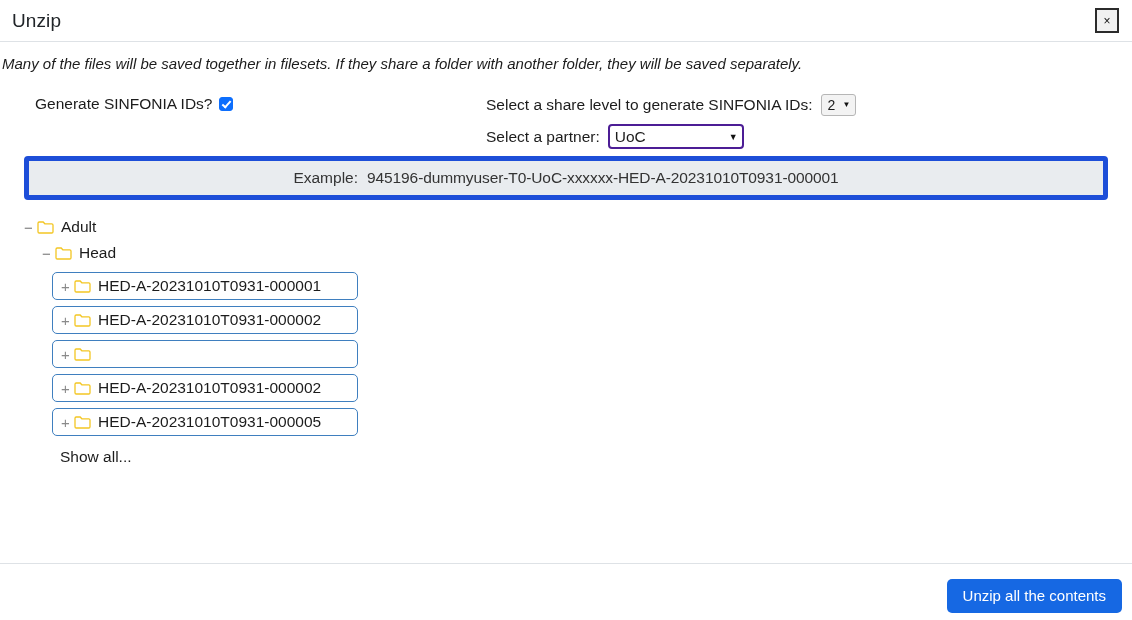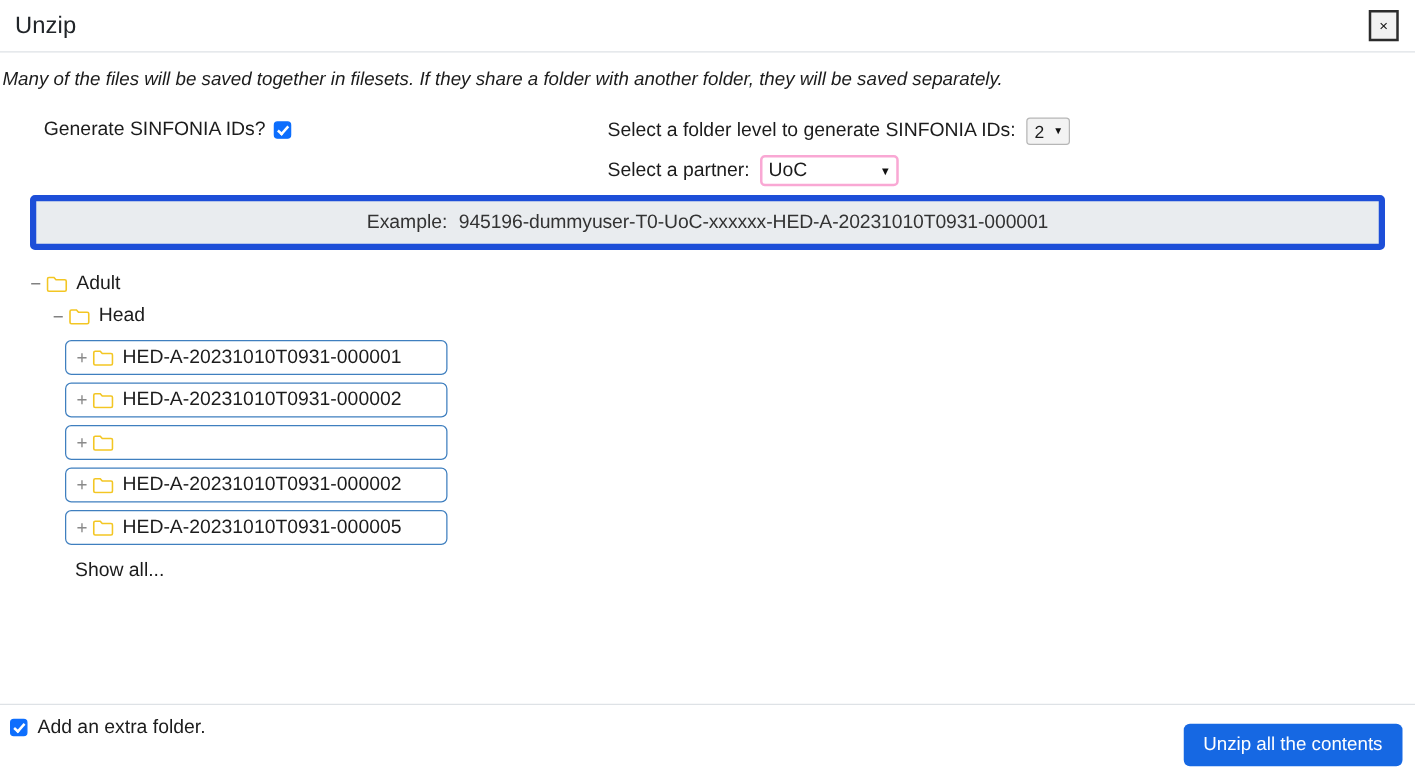--- a/index.html
+++ b/index.html
@@ -140,24 +140,24 @@
     box-sizing: border-box;
     cursor: pointer;
   }
   select.wide {
     -webkit-appearance: none;
     appearance: none;
     font-family: "Liberation Sans", sans-serif;
     font-size: 15.5px;
     color: #1c1c1c;
     background: #ffffff;
-    border: 2px solid #f9a8d4;
+    border: 2px solid #4c1d95;
     border-radius: 4px;
     padding: 1px 24px 1px 5px;
-    width: 111px;
+    width: 136px;
     height: 25px;
     box-sizing: border-box;
     cursor: pointer;
   }
   .sel-wrap { position: relative; display: inline-flex; align-items: center; }
   .sel-wrap .caret {
     position: absolute;
     right: 6px;
     top: 50%;
     pointer-events: none;
@@ -278,21 +278,21 @@
   <div class="intro-note">Many of the files will be saved together in filesets. If they share a folder with another folder, they will be saved separately.</div>
 
   <div class="options-row">
 
     <label class="gen-ids-label">
       <span>Generate SINFONIA IDs?</span>
       <input type="checkbox" class="cb" checked="" style="">
     </label>
 
     <div class="level-line">
-      <span>Select a folder level to generate SINFONIA IDs:</span>
+      <span>Select a share level to generate SINFONIA IDs:</span>
       <span class="sel-wrap mini-wrap">
         <select class="mini">
           <option>2</option>
         </select>
         <span class="caret">▼</span>
       </span>
     </div>
 
     <div class="partner-line">
       <span>Select a partner:</span>
@@ -381,21 +381,17 @@
             </svg>
         </span>
         <span class="node-label">HED-A-20231010T0931-000005</span>
       </div>
 
     </div>
 
     <div class="show-all">Show all...</div>
   </div>
 
-  <label class="extra-folder">
-    <input type="checkbox" class="cb" checked="" style="">
-    <span>Add an extra folder.</span>
-  </label>
 </div>
 
 <div class="modal-footer">
   <button class="primary-btn">Unzip all the contents</button>
 </div>
 
 </body></html>

